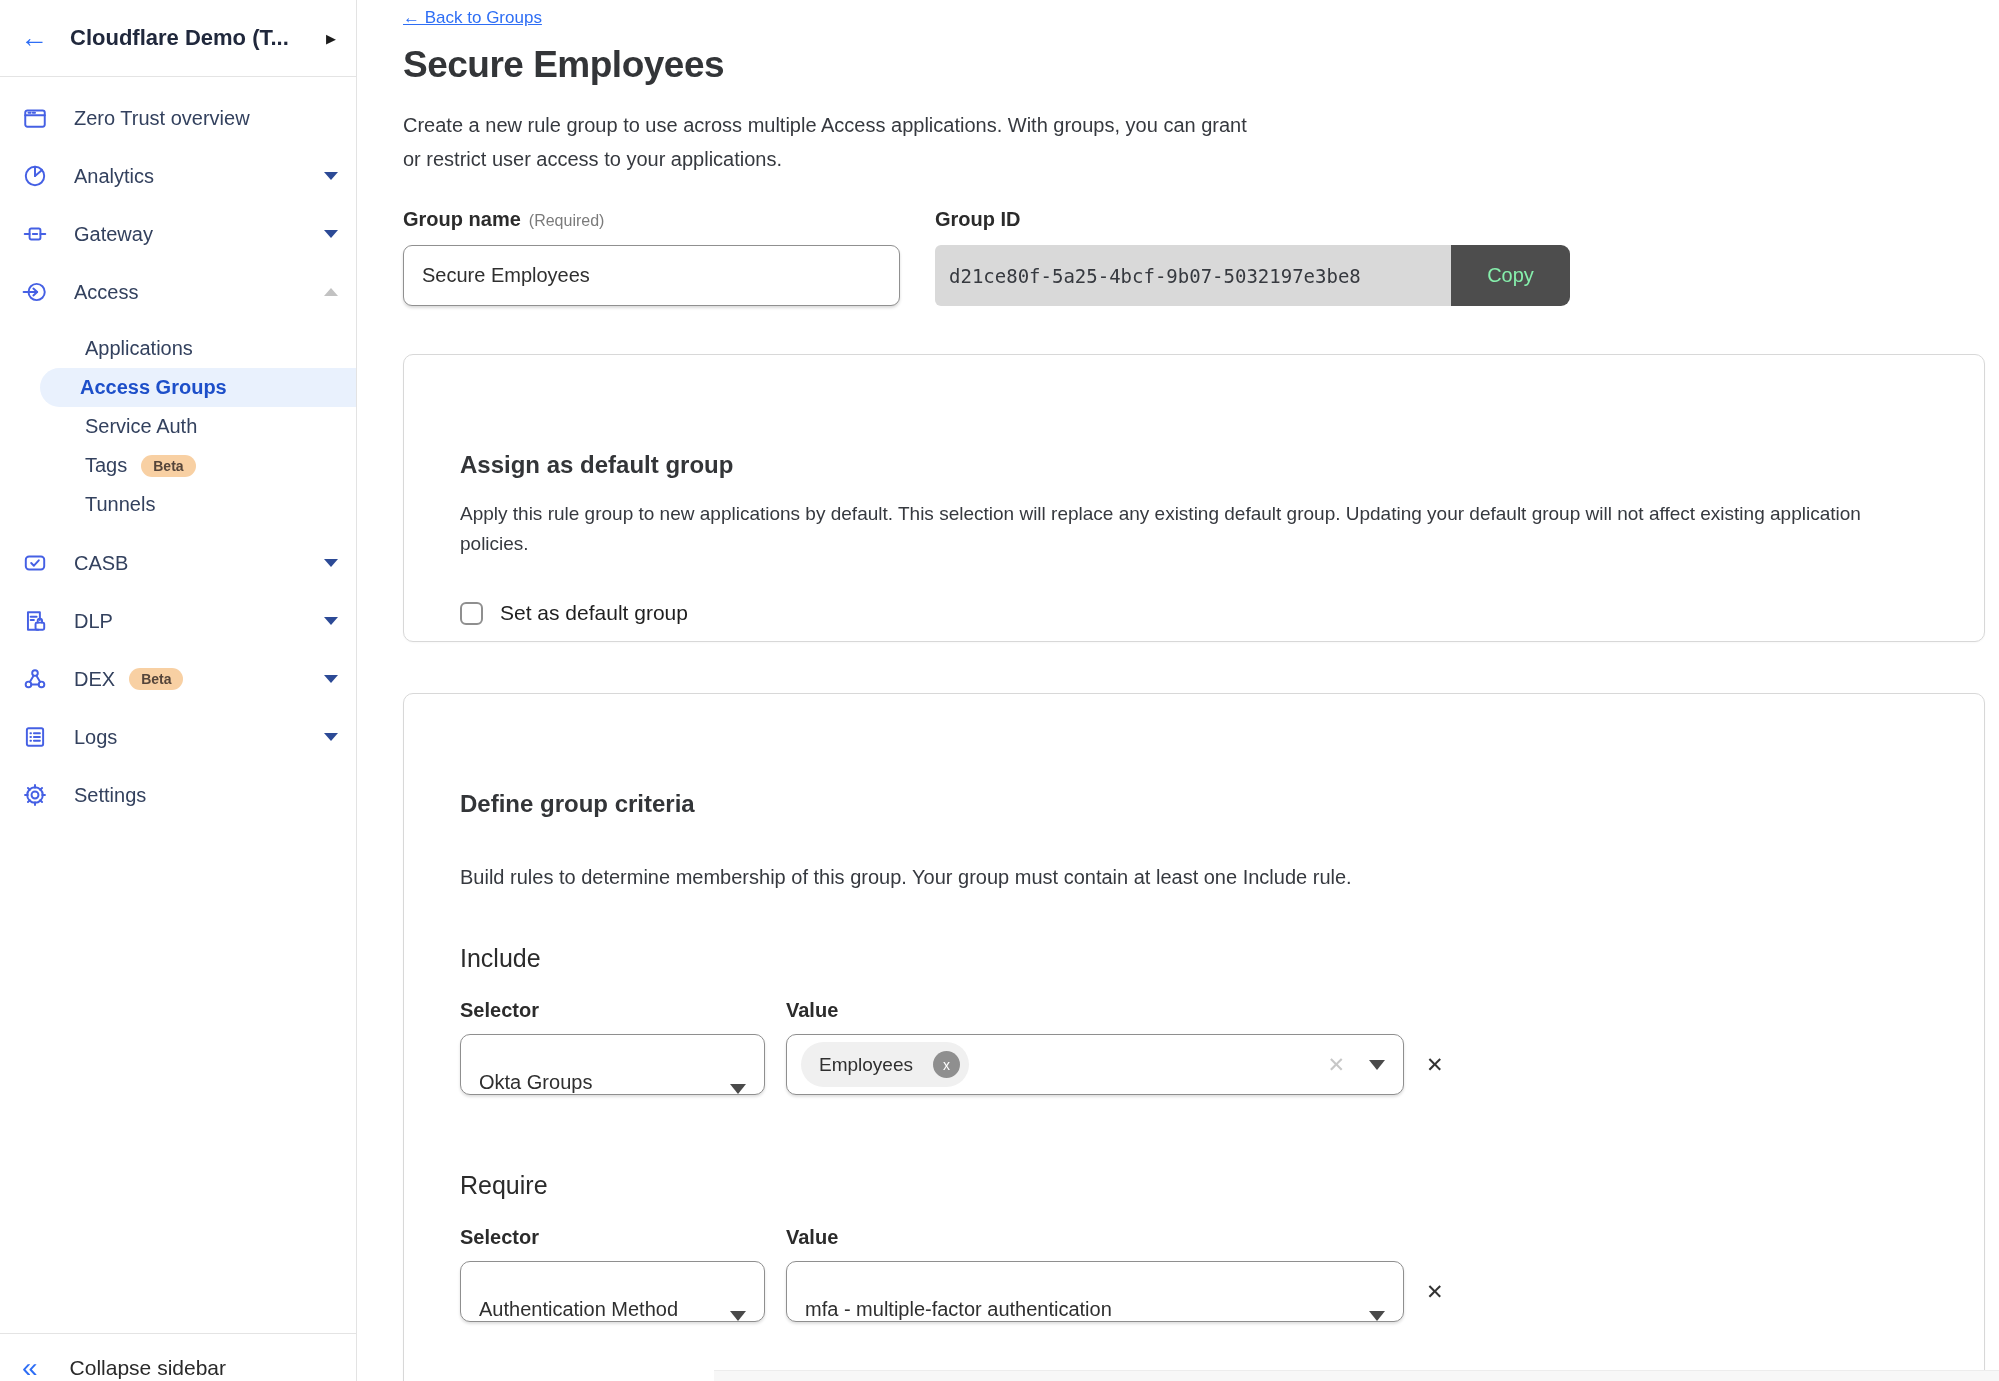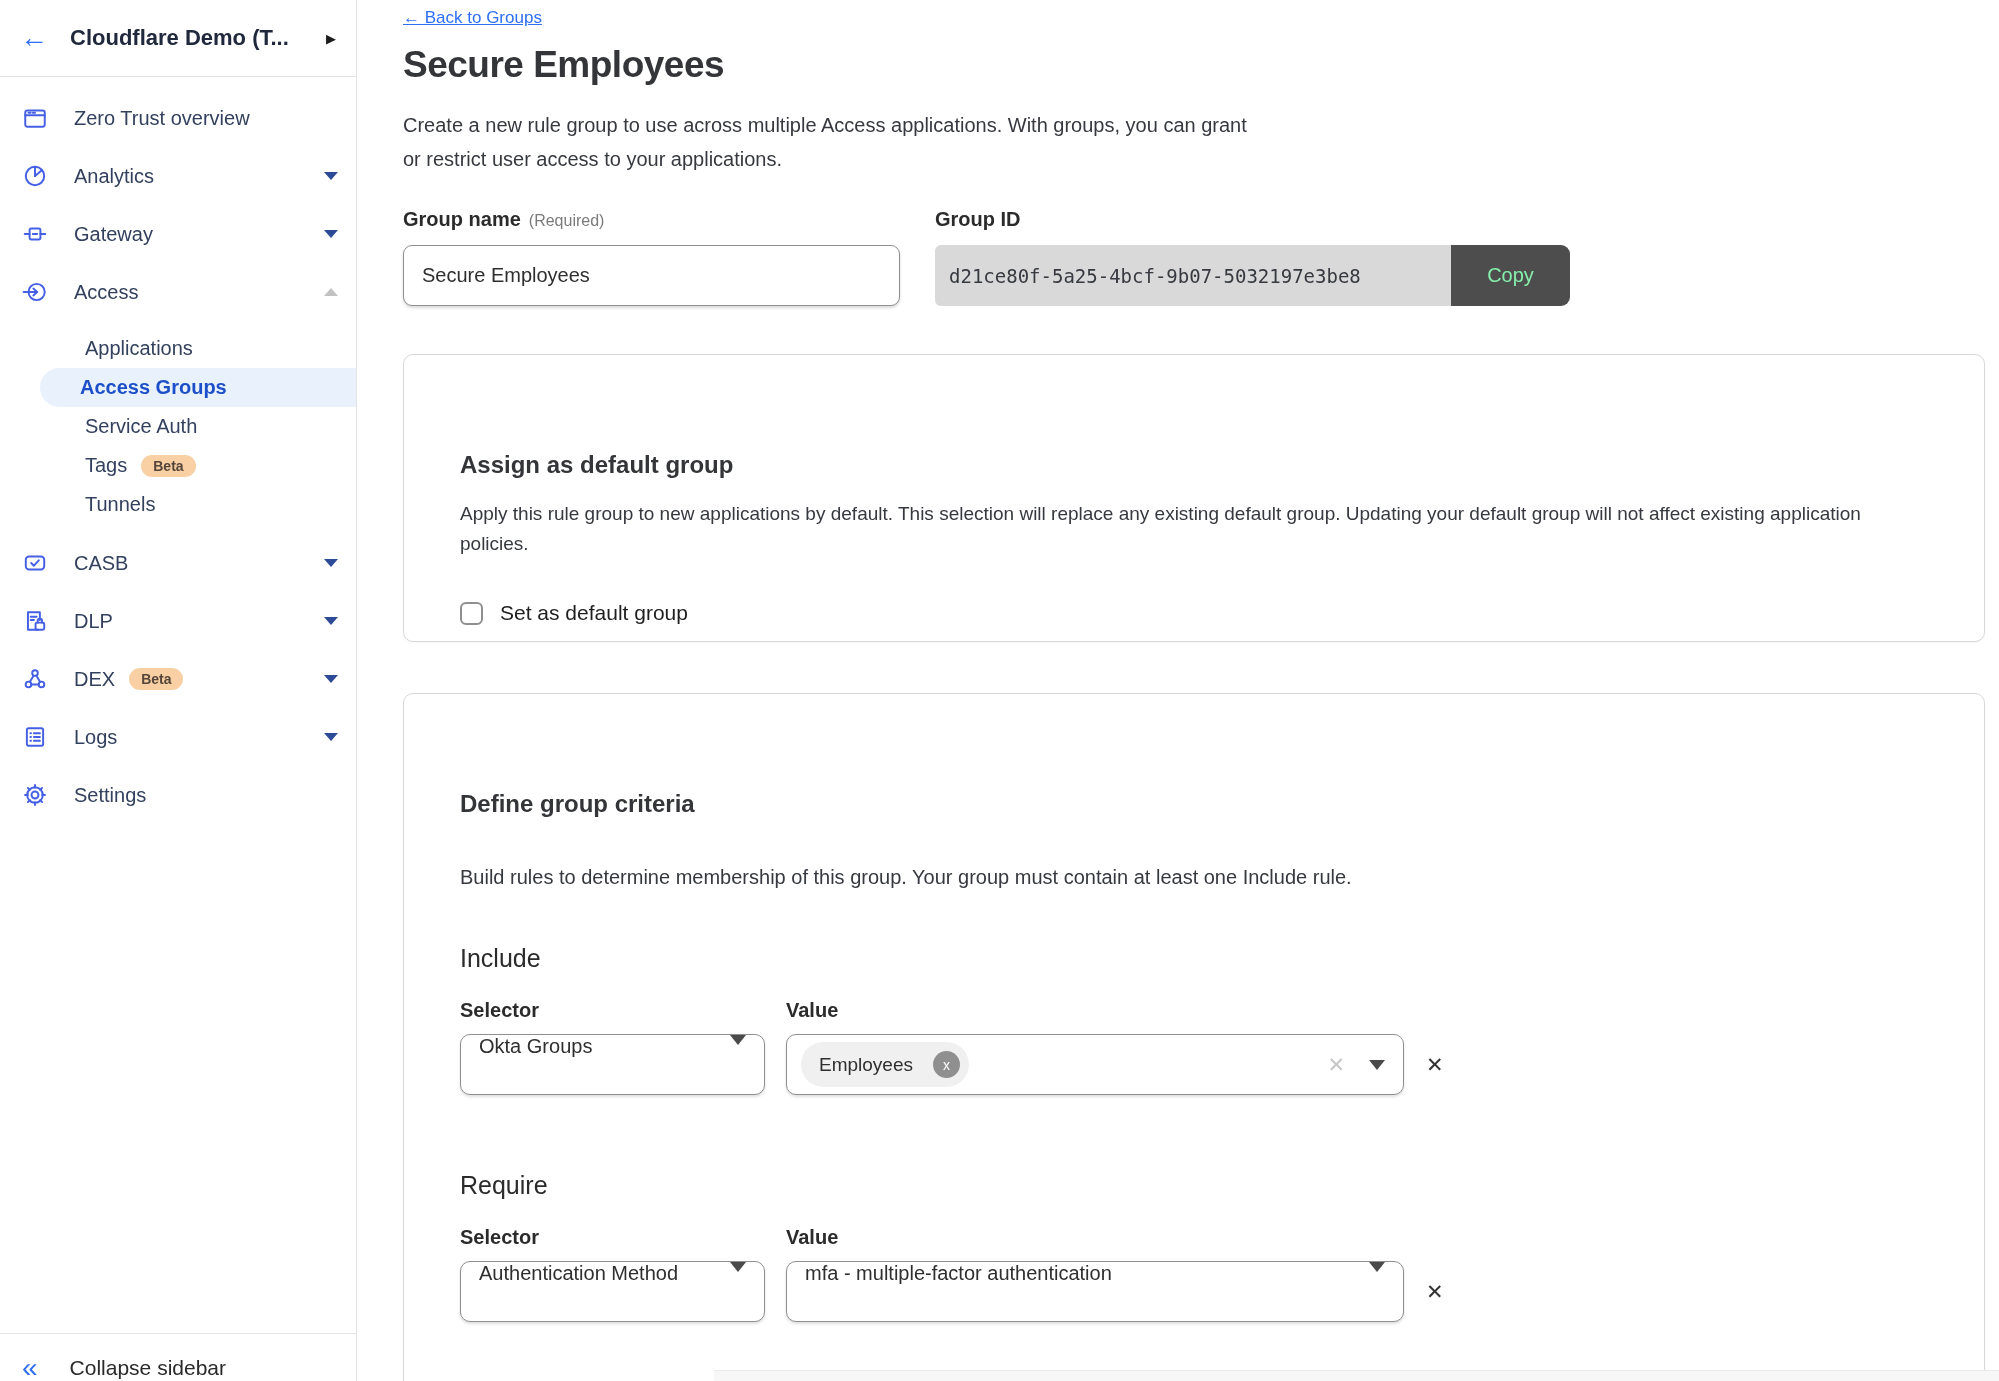--- a/index.html
+++ b/index.html
@@ -80,21 +80,21 @@
     background:#fff; }
   .chk-lbl { font-size:21px; color:#1f1f1f; }
 
   .rule-head { font-size:25px; font-weight:normal; color:#2b2b2b; margin-top:52px; }
   .field-labels { display:flex; margin-top:26px; }
   .field-labels .fl1 { width:305px; margin-right:21px; font-size:20px;
     font-weight:bold; color:#2b2b2b; }
   .field-labels .fl2 { font-size:20px; font-weight:bold; color:#2b2b2b; }
   .rule-row { display:flex; align-items:center; margin-top:12px; }
   .select-box { width:305px; height:61px; border:1.5px solid #8f8f8f; border-radius:10px;
-    display:flex; align-items:flex-start; padding:0 18px; margin-right:21px;
+    display:flex; align-items:flex-end; padding:0 18px; margin-right:21px;
     background:#fff; cursor:pointer; box-shadow:0 2px 3px rgba(0,0,0,0.13); }
   .select-box .sel-txt { font-size:20px; color:#2f2f2f; }
   .caret { margin-left:auto; width:0; height:0; border-left:8px solid transparent;
     border-right:8px solid transparent; border-top:10px solid #4a4a4a; }
   .multi-box { width:618px; height:61px; border:1.5px solid #8f8f8f; border-radius:10px;
     display:flex; align-items:center; padding:0 18px 0 14px; background:#fff;
     cursor:pointer; box-shadow:0 2px 3px rgba(0,0,0,0.13); }
   .tag-pill { display:flex; align-items:center; gap:20px; background:#f0f0f0;
     border-radius:999px; padding:9px 9px 9px 18px; }
   .tag-txt { font-size:19px; color:#2f2f2f; }

